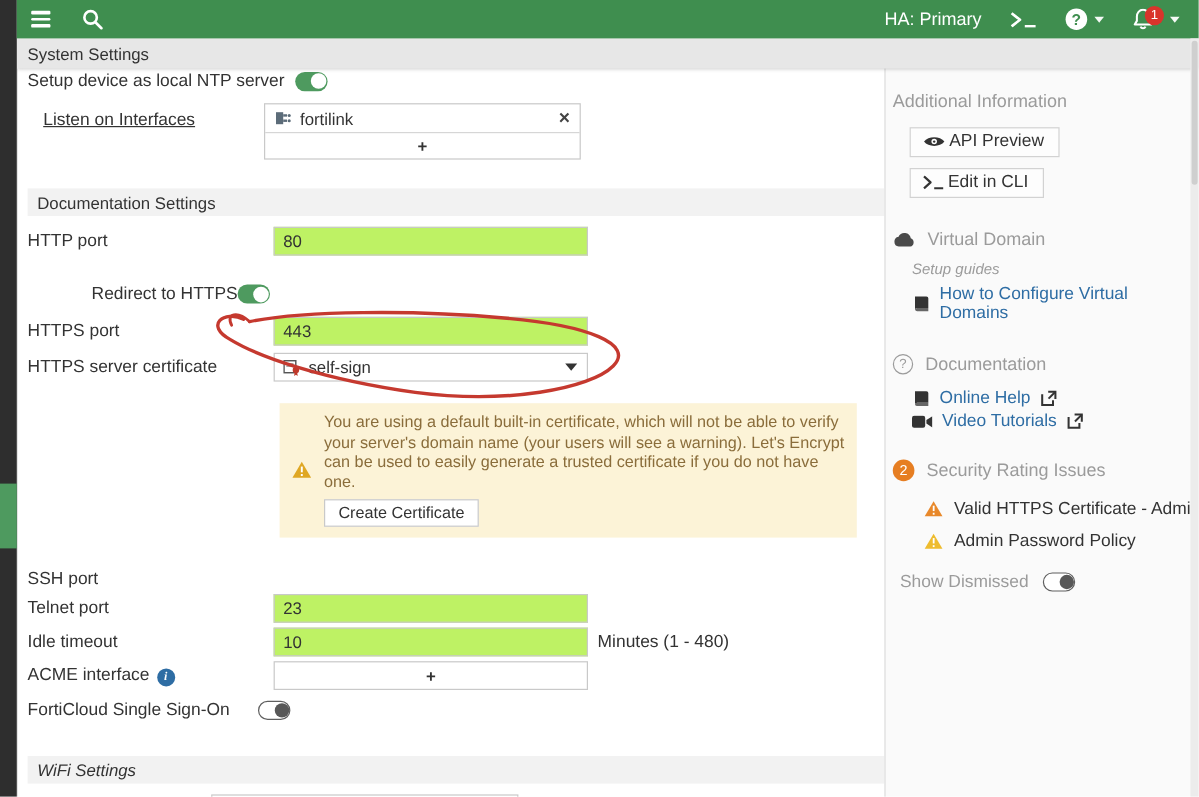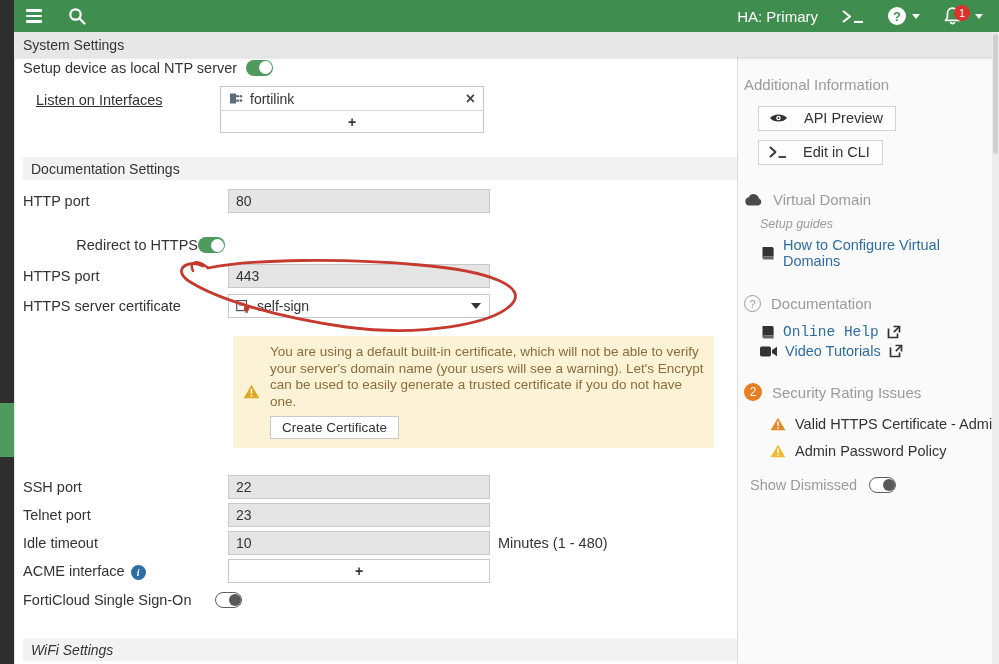--- a/index.html
+++ b/index.html
@@ -24,21 +24,21 @@
   .breadcrumb-bar { position:absolute; left:14px; top:32px; right:0; height:25px; background:#e7e7e7; box-shadow:0 1px 3px rgba(0,0,0,0.18); z-index:3; display:flex; align-items:center; padding-left:9px; font-size:14px; color:#333; }
 
   .scroll-track { position:absolute; right:0; top:32px; width:7px; bottom:0; background:#ececec; z-index:6; }
   .scroll-thumb { position:absolute; top:2px; left:1px; width:5px; height:120px; background:#cfcfcf; border-radius:3px; }
 
   
   .main { position:absolute; left:14px; top:57px; width:723px; bottom:0; background:#fff; padding:2px 0 0 8px; border-left:1px solid #e3e3e3; }
   .row { display:flex; align-items:center; }
   .lbl { font-size:14.5px; color:#333; }
   .label-col { width:205px; flex:none; }
-  .ctl-input { width:262px; height:24px; border:1px solid #c9c9c9; font-size:14px; color:#333; padding:0 7px; font-family:inherit; background:#e5e5e5; }
+  .ctl-input { width:262px; height:24px; border:1px solid #c9c9c9; font-size:14px; color:#333; padding:0 7px; font-family:inherit; background:#bef264; }
   .dropdown { width:262px; height:24px; border:1px solid #c9c9c9; display:flex; align-items:center; padding:0 8px 0 7px; gap:7px; background:#fff; cursor:pointer; }
   .dropdown .dval { font-size:14px; color:#333; flex:1; }
   .dd-caret { width:0; height:0; border-left:5px solid transparent; border-right:5px solid transparent; border-top:6px solid #333; }
   .section-hdr { height:23px; background:#f2f2f2; display:flex; align-items:center; padding-left:8px; font-size:14px; color:#333; margin-right:0; }
 
   .toggle { width:27px; height:16px; border-radius:9px; position:relative; display:inline-block; cursor:pointer; flex:none; }
   .toggle .knob { position:absolute; border-radius:50%; }
   .toggle.on { background:#4e9a5f; }
   .toggle.on .knob { width:13px; height:13px; top:1.5px; right:1.5px; background:#fff; }
   .toggle.off { background:#fff; border:1.5px solid #5f5f5f; }
@@ -53,21 +53,21 @@
   .warn-text { font-size:13.5px; color:#8a6d3b; line-height:16.6px; }
   .create-cert-btn { margin-top:6px; background:#ffffff; border:1px solid #c9c9c9; font-size:13.5px; color:#333; padding:3px 11px; font-family:inherit; cursor:pointer; }
 
   .suffix { font-size:14.5px; color:#333; margin-left:8px; }
   .info-circle { width:15px; height:15px; border-radius:50%; background:#2e6da4; color:#fff; font-size:10px; font-weight:bold; font-style:italic; display:inline-flex; align-items:center; justify-content:center; margin-left:6px; font-family:"Liberation Serif",serif; }
   .acme-box { width:262px; height:24px; border:1px solid #c9c9c9; display:flex; align-items:center; justify-content:center; font-weight:bold; font-size:14px; cursor:pointer; }
 
   
   .sidebar { position:absolute; left:737px; top:57px; right:7px; bottom:0; background:#fafafa; border-left:1px solid #dcdcdc; padding:19px 0 0 6px; }
   .sb-title { color:#9b9b9b; font-size:15px; }
-  .sb-btn { display:flex; width:max-content; align-items:center; gap:16px; border:1px solid #d2d2d2; background:#fdfdfd; padding:3px 12px 4px 10px; margin:13px 0 0 14px; font-size:14.5px; color:#333; cursor:pointer; }
+  .sb-btn { display:flex; width:max-content; align-items:center; gap:3px; border:1px solid #d2d2d2; background:#fdfdfd; padding:3px 12px 4px 10px; margin:13px 0 0 14px; font-size:14.5px; color:#333; cursor:pointer; }
   .sb-section { display:flex; align-items:center; gap:10px; margin-top:26px; color:#9b9b9b; font-size:15px; }
   .sb-sub { font-style:italic; color:#9b9b9b; font-size:12.5px; margin:9px 0 0 16px; }
   .sb-link { display:flex; align-items:center; gap:8px; margin:6px 0 0 16px; font-size:14.5px; color:#2e6da4; cursor:pointer; }
   .sb-link .lk { color:#2e6da4; }
   .q-circle { width:17px; height:17px; border-radius:50%; border:1.5px solid #9b9b9b; color:#9b9b9b; font-size:11px; display:inline-flex; align-items:center; justify-content:center; flex:none; }
   .badge-orange { width:18px; height:18px; border-radius:50%; background:#e67e22; color:#fff; font-size:12px; display:inline-flex; align-items:center; justify-content:center; flex:none; }
   .issue { display:flex; align-items:center; gap:9px; margin:15px 0 0 26px; font-size:14.5px; color:#333; cursor:pointer; white-space:nowrap; overflow:hidden; }
   .dismiss-row { display:flex; align-items:center; gap:12px; margin:18px 0 0 6px; color:#9b9b9b; font-size:14.5px; }
 
   
@@ -205,21 +205,20 @@
         </svg>
     </span>
     <div>
       <div class="warn-text">You are using a default built-in certificate, which will not be able to verify your server's domain name (your users will see a warning). Let's Encrypt can be used to easily generate a trusted certificate if you do not have one.</div>
       <button class="create-cert-btn">Create Certificate</button>
     </div>
   </div>
 
   <div class="row" style="margin-top:27px;">
     <span class="lbl label-col">SSH port</span>
-    <input class="ctl-input" value="22" style="">
   </div>
 
   <div class="row" style="margin-top:4px;">
     <span class="lbl label-col">Telnet port</span>
     <input class="ctl-input" value="23" style="">
   </div>
 
   <div class="row" style="margin-top:4px;">
     <span class="lbl label-col">Idle timeout</span>
     <input class="ctl-input" value="10" style="">
@@ -300,21 +299,21 @@
           <path d="M2.5 12.2 A1.9 1.9 0 0 1 4.3 10.6 H13.6 V13.4 H4.3 A1.9 1.9 0 0 1 2.5 12.2 Z" fill="#666"></path>
         </svg>
     </span>
     <span class="lk">How to Configure Virtual Domains</span>
   </div>
 
   <div class="sb-section">
     <span class="q-circle">?</span>
     <span>Documentation</span>
   </div>
-  <div class="sb-link" style="margin-top:12px;font-family:Liberation Mono, monospace;">
+  <div class="sb-link" style="margin-top:12px;">
     <span style="display:inline-flex;">
       <svg width="15" height="14" viewBox="0 0 15 14">
           <path d="M2.5 1 H12 A1.6 1.6 0 0 1 13.6 2.6 V10.6 H4.3 A1.9 1.9 0 0 0 2.5 12.2 Z" fill="#333"></path>
           <path d="M2.5 12.2 A1.9 1.9 0 0 1 4.3 10.6 H13.6 V13.4 H4.3 A1.9 1.9 0 0 1 2.5 12.2 Z" fill="#666"></path>
         </svg>
     </span>
     <span class="lk">Online Help</span>
     <span style="display:inline-flex;">
       <svg width="14" height="14" viewBox="0 0 14 14">
           <path d="M1.5 3.5 V12.5 H10.5 V8.5" fill="none" stroke="#333" stroke-width="1.7"></path>

